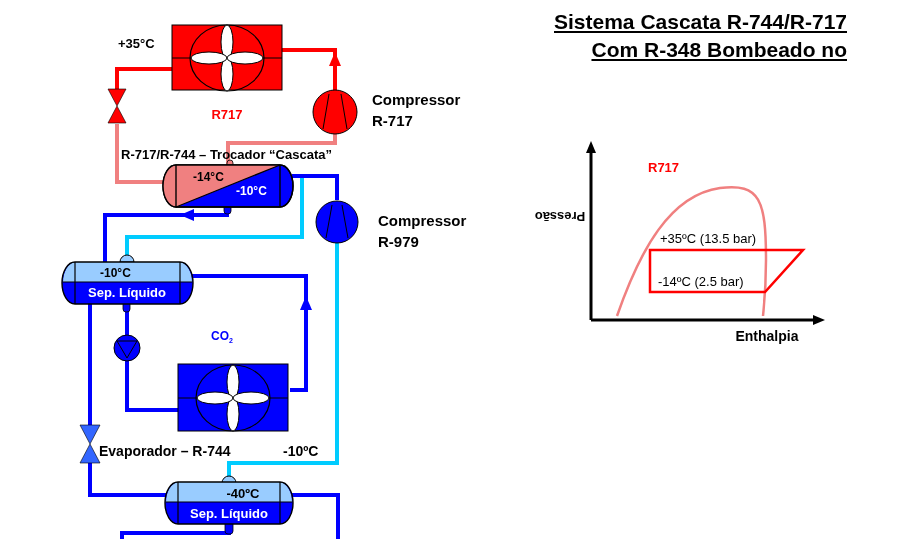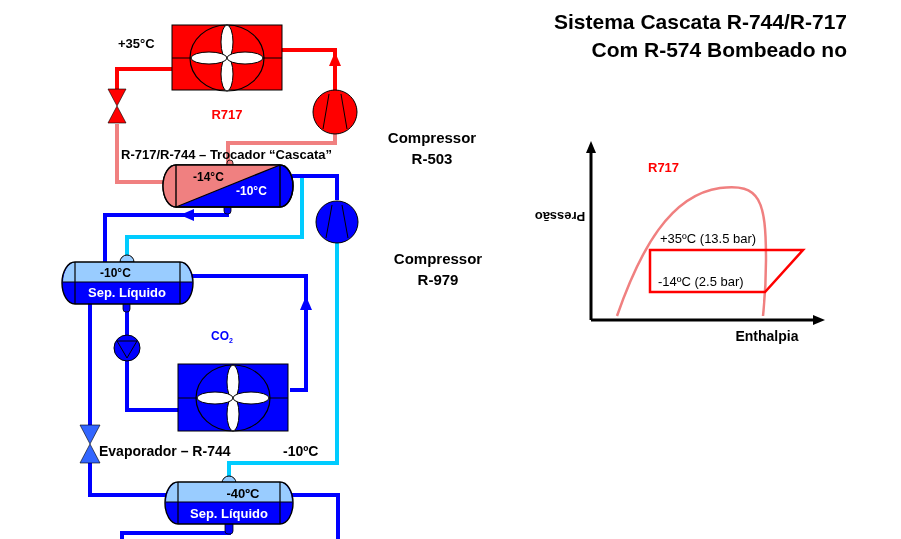--- a/index.html
+++ b/index.html
@@ -1,20 +1,20 @@
 <!DOCTYPE html>
 <html><head>
 <meta charset="utf-8">
 <style>
   html, body { margin: 0; padding: 0; background: #ffffff; }
   body { width: 901px; height: 539px; position: relative; overflow: hidden; font-family: "Liberation Sans", sans-serif; }
   svg { position: absolute; left: 0; top: 0; }
   .t { font-family: "Liberation Sans", sans-serif; font-weight: bold; }
-  .title { position: absolute; right: 54px; top: 8px; text-align: right; font-family: "Liberation Sans", sans-serif; font-weight: bold; font-size: 21px; line-height: 28px; color: #000; }
-  .lbl { position: absolute; font-family: "Liberation Sans", sans-serif; font-weight: bold; font-size: 15px; text-align: center; color: #000; line-height: 21px; margin-top: 38px; }
+  .title { position: absolute; right: 54px; top: 8px; text-align: right; font-family: "Liberation Sans", sans-serif; font-weight: bold; font-size: 21px; line-height: 28px; color: #000; text-decoration: underline; }
+  .lbl { position: absolute; font-family: "Liberation Sans", sans-serif; font-weight: bold; font-size: 15px; color: #000; line-height: 21px; }
 </style>
 </head>
 <body>
 
 <svg width="901" height="539" viewBox="0 0 901 539">
   <defs>
     <g id="fan">
       <ellipse cx="0" cy="0" rx="37" ry="33" fill="none" stroke="#000" stroke-width="1.2"></ellipse>
       <ellipse cx="0" cy="-16" rx="6" ry="17" fill="#fff" stroke="#000" stroke-width="1"></ellipse>
       <ellipse cx="0" cy="16" rx="6" ry="17" fill="#fff" stroke="#000" stroke-width="1"></ellipse>
@@ -157,24 +157,24 @@
     <text class="t" x="648" y="172" font-size="13" fill="#ff0000">R717</text>
     <text x="660" y="243" font-size="13" fill="#000" font-family="Liberation Sans, sans-serif">+35ºC (13.5 bar)</text>
     <text x="658" y="286" font-size="13" fill="#000" font-family="Liberation Sans, sans-serif">-14ºC (2.5 bar)</text>
     <text class="t" x="0" y="0" font-size="13" fill="#000" transform="translate(560,212) rotate(180)" text-anchor="middle">Pressão</text>
     <text class="t" x="767" y="341" font-size="14" fill="#000" text-anchor="middle">Enthalpia</text>
   </g>
 </svg>
 
 <div class="title">
   <div>Sistema Cascata R-744/R-717</div>
-  <div>Com R-574 Bombeado no</div>
+  <div>Com R-348 Bombeado no</div>
 </div>
 
 <div class="lbl" style="left:372px; top:89px; width:120px;">
   <div>Compressor</div>
-  <div>R-503</div>
+  <div>R-717</div>
 </div>
 
 <div class="lbl" style="left:378px; top:210px; width:120px;">
   <div>Compressor</div>
   <div>R-979</div>
 </div>
 
 </body></html>

